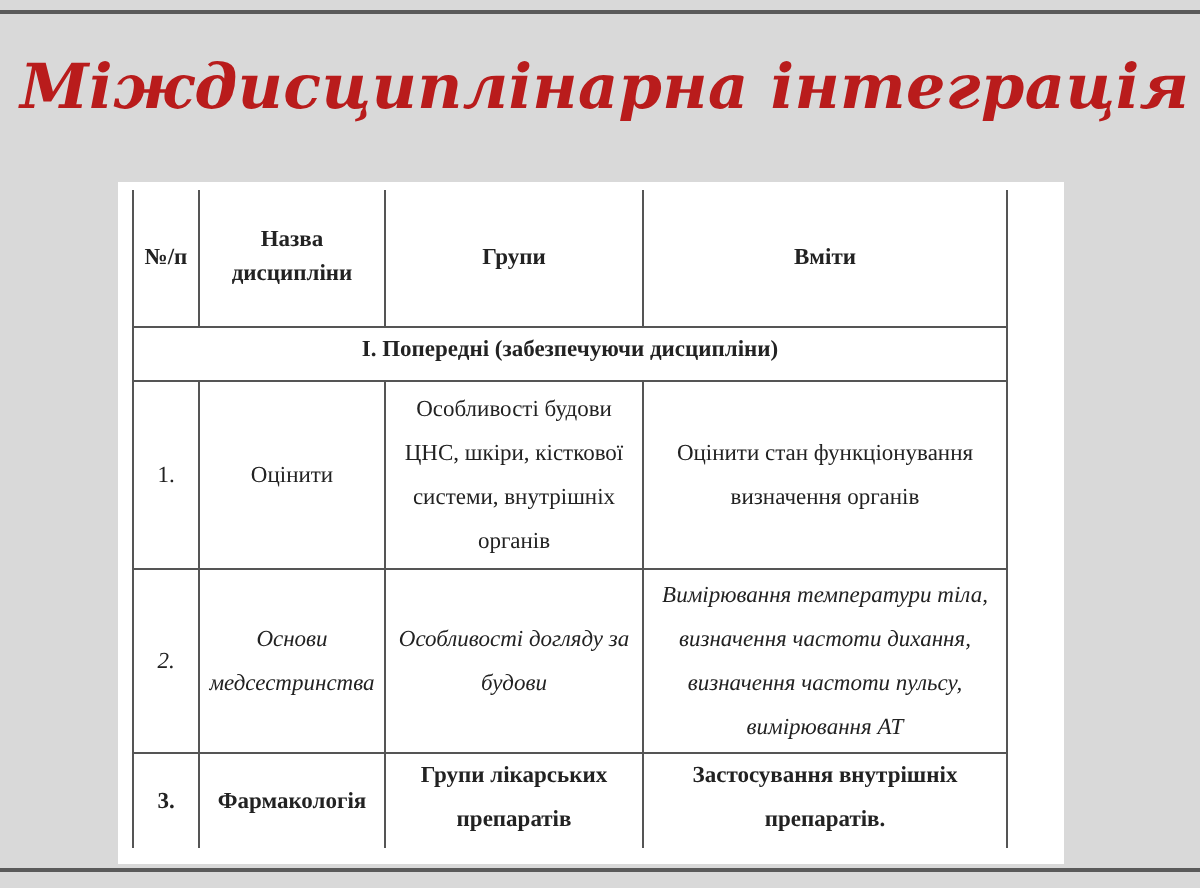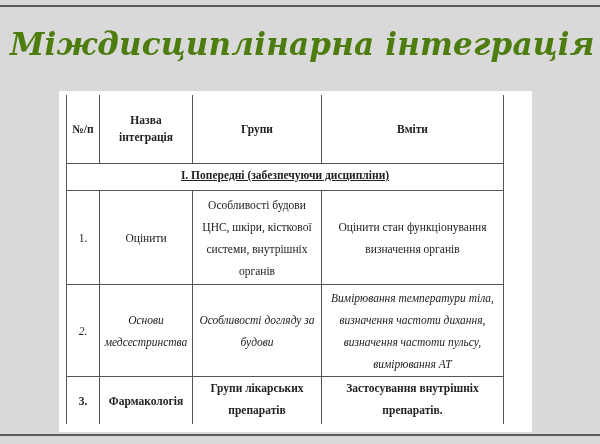--- a/index.html
+++ b/index.html
@@ -1,25 +1,25 @@
 <!DOCTYPE html>
 <html><head>
 <meta charset="utf-8">
 <style>
   html, body { margin:0; padding:0; }
   body { width:600px; height:444px; background:#d9d9d9; position:relative; overflow:hidden; font-family:"Liberation Serif", serif; }
   .rule-top { position:absolute; left:0; top:5px; width:600px; height:2px; background:#5a5a5a; }
   .rule-bottom { position:absolute; left:0; top:434px; width:600px; height:2px; background:#5a5a5a; }
-  .title { position:absolute; left:10px; top:26px; width:590px; font-family:"DejaVu Serif", serif; font-style:italic; font-weight:bold; font-size:31px; color:#4d7c0f; letter-spacing:0.2px; white-space:nowrap; }
+  .title { position:absolute; left:10px; top:26px; width:590px; font-family:"DejaVu Serif", serif; font-style:italic; font-weight:bold; font-size:31px; color:#b91c1c; letter-spacing:0.2px; white-space:nowrap; }
   .page { position:absolute; left:59px; top:91px; width:473px; height:341px; background:#fff; overflow:hidden; }
   table { position:absolute; left:7px; top:4px; border-collapse:collapse; font-size:11.5px; color:#222; table-layout:fixed; }
   td, th { border:1.5px solid #555; text-align:center; vertical-align:middle; padding:0 3px; line-height:22px; }
   table { border-top:none; }
   tr.hdr th { border-top:none; font-weight:bold; height:68px; line-height:17px; }
-  tr.sec td { font-weight:bold; height:24px; vertical-align:top; padding-top:2px; line-height:18px;text-decoration:underline; }
+  tr.sec td { font-weight:bold; height:24px; vertical-align:top; padding-top:2px; line-height:18px; }
   tr.r1 td { height:93px;font-family:Liberation Serif, serif; }
   tr.r2 td { height:91px;font-style:italic; }
   tr.r3 td { height:47px; vertical-align:top; line-height:22px; border-bottom:none;font-weight:bold; }
   .c0 { width:33px; } .c1 { width:93px; } .c2 { width:129px; } .c3 { width:182px; }
 </style>
 </head>
 <body>
 
 <div class="rule-top"></div>
 <div class="title">Міждисциплінарна інтеграція</div>
@@ -28,21 +28,21 @@
   <table>
     <colgroup>
         <col class="c0">
         <col class="c1">
         <col class="c2">
         <col class="c3">
       </colgroup>
     <tbody>
         <tr class="hdr">
       <th>№/п</th>
-      <th>Назва інтеграція</th>
+      <th>Назва дисципліни</th>
       <th>Групи</th>
       <th>Вміти</th>
     </tr>
     <tr class="sec">
       <td colspan="4">І. Попередні (забезпечуючи дисципліни)</td>
     </tr>
     <tr class="r1">
       <td>1.</td>
       <td>Оцінити</td>
       <td>Особливості будови ЦНС,  шкіри, кісткової системи, внутрішніх органів</td>

